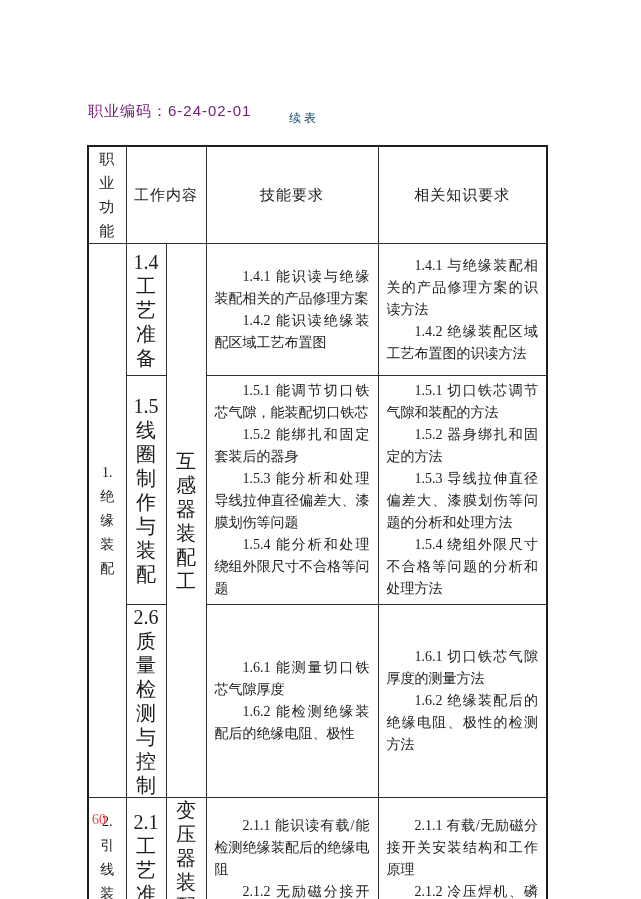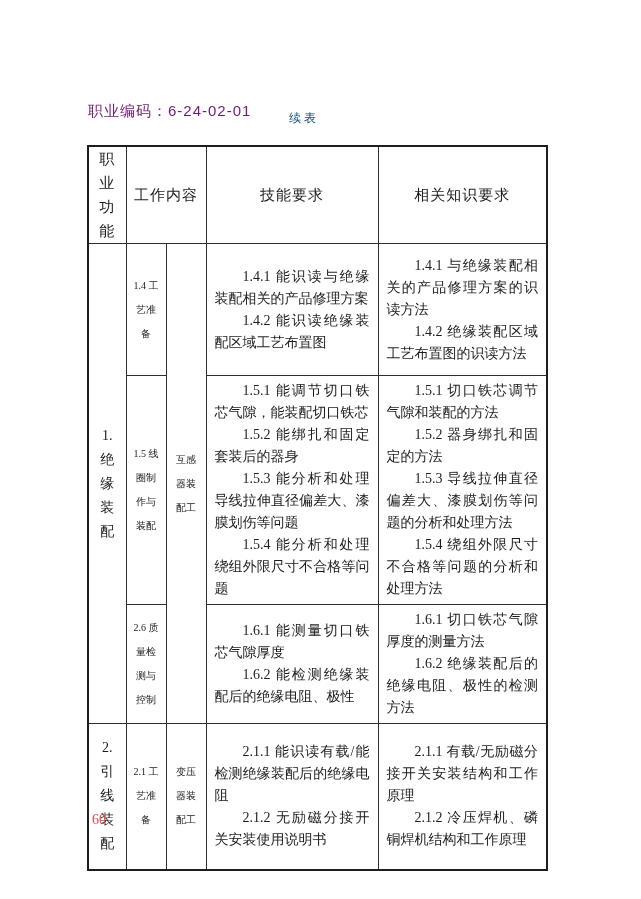--- a/index.html
+++ b/index.html
@@ -62,21 +62,21 @@
   }
   td.fn-cell {
     text-align: center;
     font-size: 14px;
     line-height: 24px;
     padding: 0 10px;
     word-break: break-all;
   }
   td.task-cell, td.worker-cell {
     text-align: center;
-    font-size: 10px;
+    font-size: 20px;
     line-height: 24px;
     padding: 0 5px;
     word-break: break-all;
   }
   td.content-cell {
     font-size: 14px;
     line-height: 22px;
     padding: 4px 8px;
     text-align: justify;
     text-justify: inter-character;

